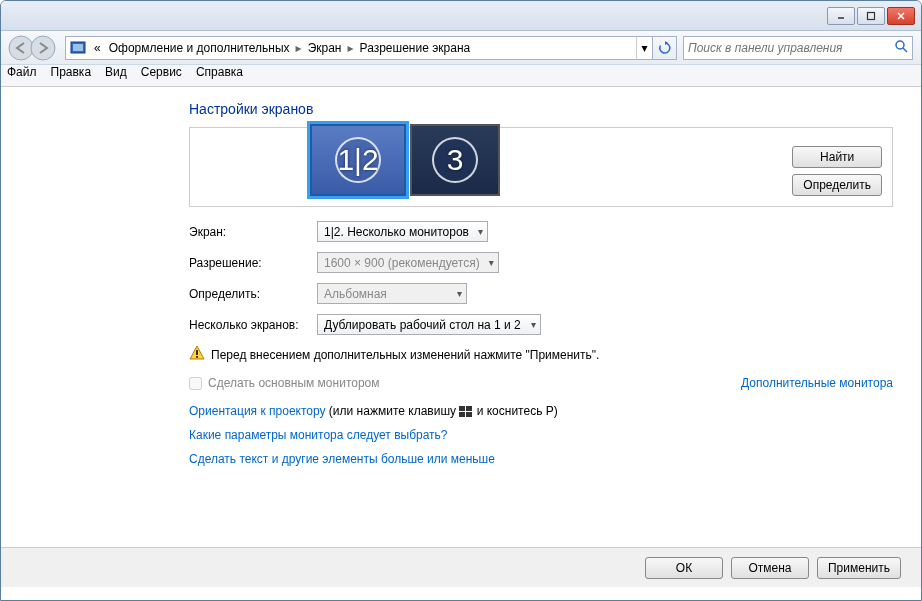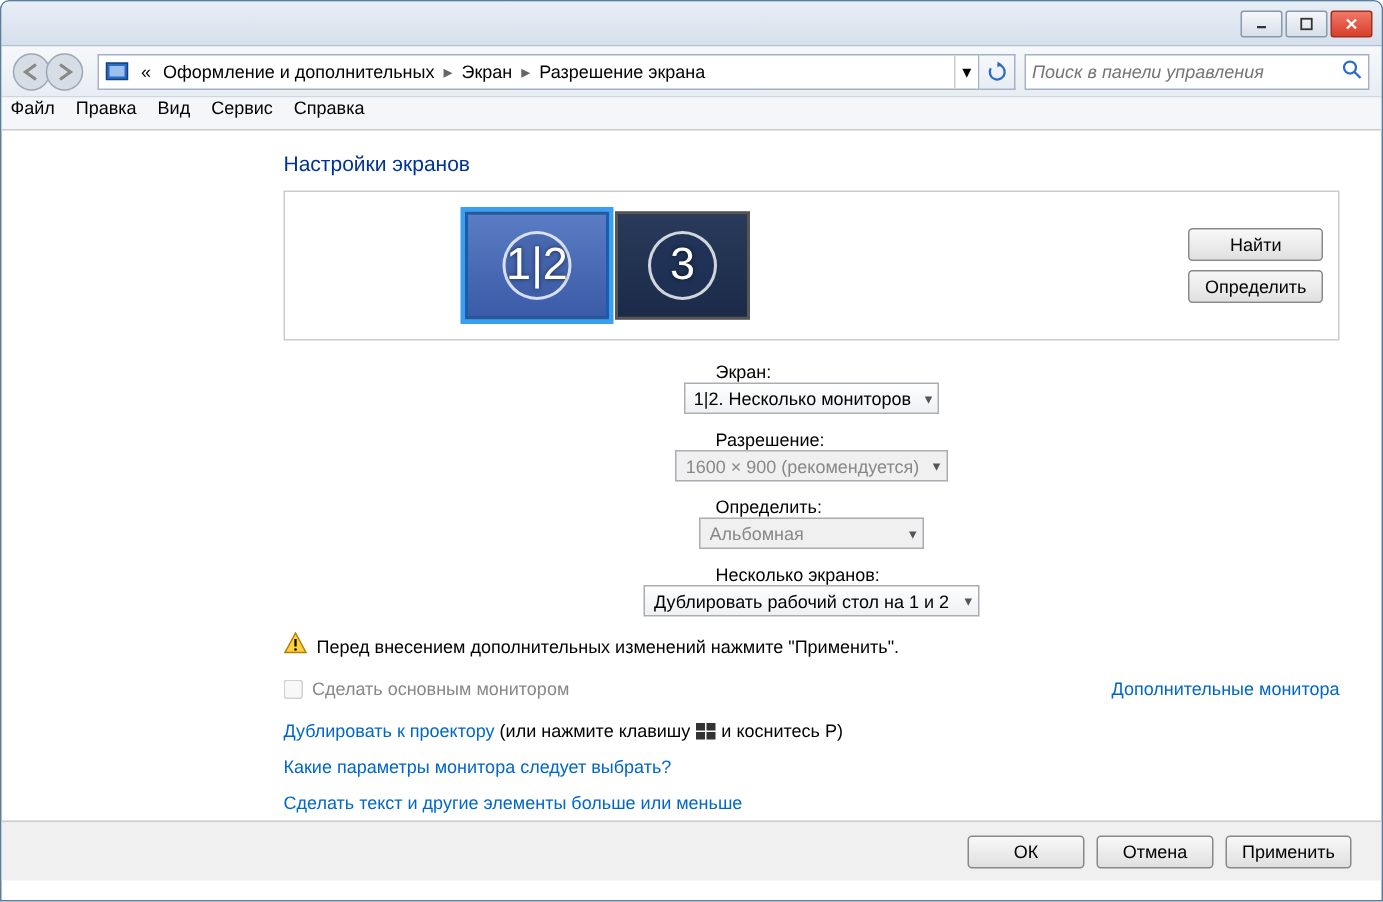--- a/index.html
+++ b/index.html
@@ -28,33 +28,33 @@
 
 
 .menubar { height: 22px; background: #f4f6fa; display: flex; align-items: flex-start; padding: 0 6px; gap: 14px; color: #000; border-bottom: 1px solid #ccc; }
 .menubar span { cursor: default; }
 
 
 .content { padding: 14px 28px 10px 188px; }
 .page-title { color: #003399; font-size: 14px; margin-bottom: 10px; font-weight: normal; }
 
 
-.preview-panel { border: 1px solid #ccc; background: #fff; height: 100px; position: relative; padding: 10px; display: flex; align-items: center; }
+.preview-panel { border: 1px solid #ccc; background: #fff; height: 80px; position: relative; padding: 10px; display: flex; align-items: flex-end; }
 .monitors { margin-left: 110px; display: flex; gap: 4px; }
 .monitor { position: relative; border: 2px solid #555; background: #333; display: flex; align-items: center; justify-content: center; }
 .monitor.selected { outline: 3px solid #3a9ff0; border-color: #1a5ca8; }
 .monitor-screen { background: linear-gradient(to bottom, #5a7cc4, #3a5ca8); width: 100%; height: 100%; display: flex; align-items: center; justify-content: center; position: relative; }
 .mon-num { font-size: 30px; color: #fff; text-shadow: 0 0 3px rgba(0,0,0,.6); z-index: 2; }
 .mon-num.overlay { position: absolute; left: 0; right: 0; display: flex; justify-content: center; gap: 2px; }
 .mon-circle { position:absolute; width:46px; height:46px; border:2px solid rgba(255,255,255,.8); border-radius:50%; background: rgba(60,90,160,.5); }
 .btn-col { margin-left: auto; display: flex; flex-direction: column; gap: 6px; }
 
 
 .form { margin-top: 14px; }
-.form-row { display: flex; align-items: center; margin-bottom: 10px; flex-direction: column; }
+.form-row { display: flex; align-items: center; margin-bottom: 10px; }
 .form-label { width: 128px; color: #000; }
 .select { border: 1px solid #abadb3; background: linear-gradient(to bottom,#fff,#eef0f3); height: 21px; display: flex; align-items: center; padding: 0 18px 0 6px; position: relative; min-width: 150px; }
 .select.disabled { color: #888; background: #f0f0f0; }
 .select::after { content: "▾"; position: absolute; right: 4px; font-size: 10px; color: #555; }
 .warn-row { display: flex; align-items: center; gap: 6px; margin: 4px 0 12px; }
 .warn-icon { color: #d9a400; }
 .chk-row { display: flex; align-items: center; justify-content: space-between; margin-bottom: 14px; }
 .chk-row label { display: flex; align-items: center; gap: 6px; color: #888; }
 .chk-row input { width: 13px; height: 13px; }
 .link { color: #0066cc; cursor: pointer; display: inline; }
@@ -202,21 +202,21 @@
     <div class="chk-row">
       <label>
         <input type="checkbox" disabled="" style="">
         <span>Сделать основным монитором</span>
       </label>
       <span class="link">Дополнительные монитора</span>
     </div>
 
     <div class="links">
       <p>
-        <span class="link">Дублировать к проектору</span><span class="inline-text"> (или нажмите клавишу </span><span class="win-key"><svg viewBox="0 0 14 12">
+        <span class="link">Ориентация к проектору</span><span class="inline-text"> (или нажмите клавишу </span><span class="win-key"><svg viewBox="0 0 14 12">
               <rect x="0" y="0" width="6" height="5" fill="#333"></rect>
               <rect x="7" y="0" width="6" height="5" fill="#333"></rect>
               <rect x="0" y="6" width="6" height="5" fill="#333"></rect>
               <rect x="7" y="6" width="6" height="5" fill="#333"></rect>
             </svg></span><span class="inline-text"> и коснитесь P)</span>
       </p>
       <p><span class="link">Какие параметры монитора следует выбрать?</span></p>
       <p><span class="link">Сделать текст и другие элементы больше или меньше</span></p>
     </div>
   </div>

